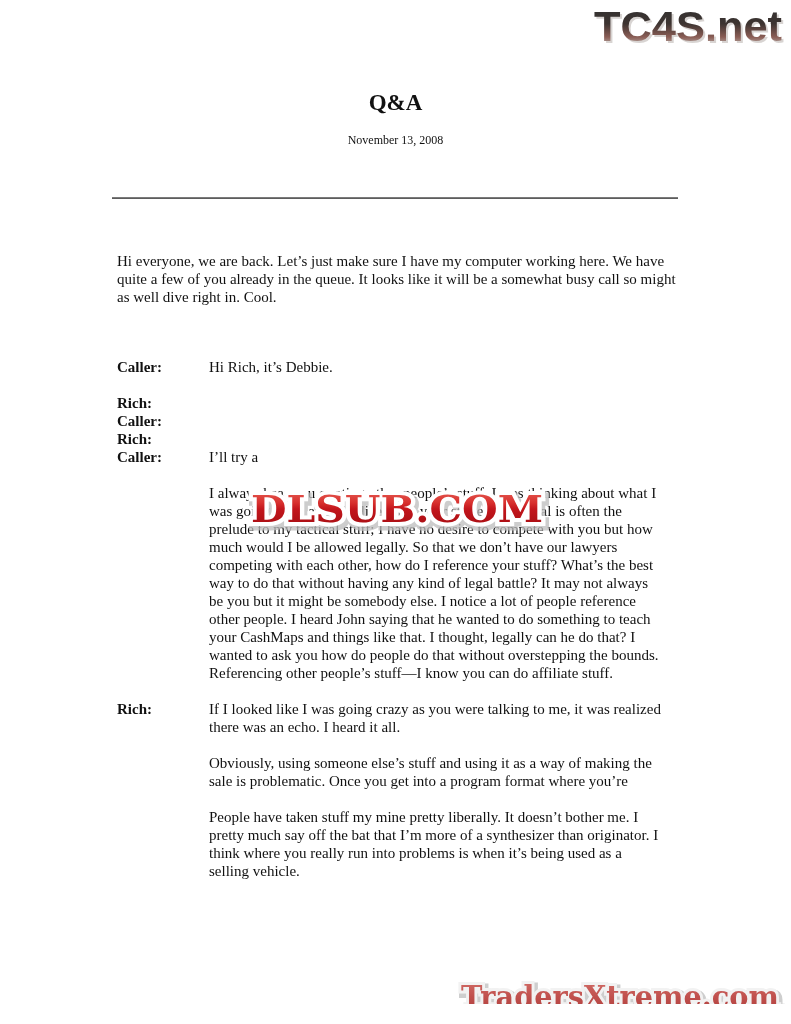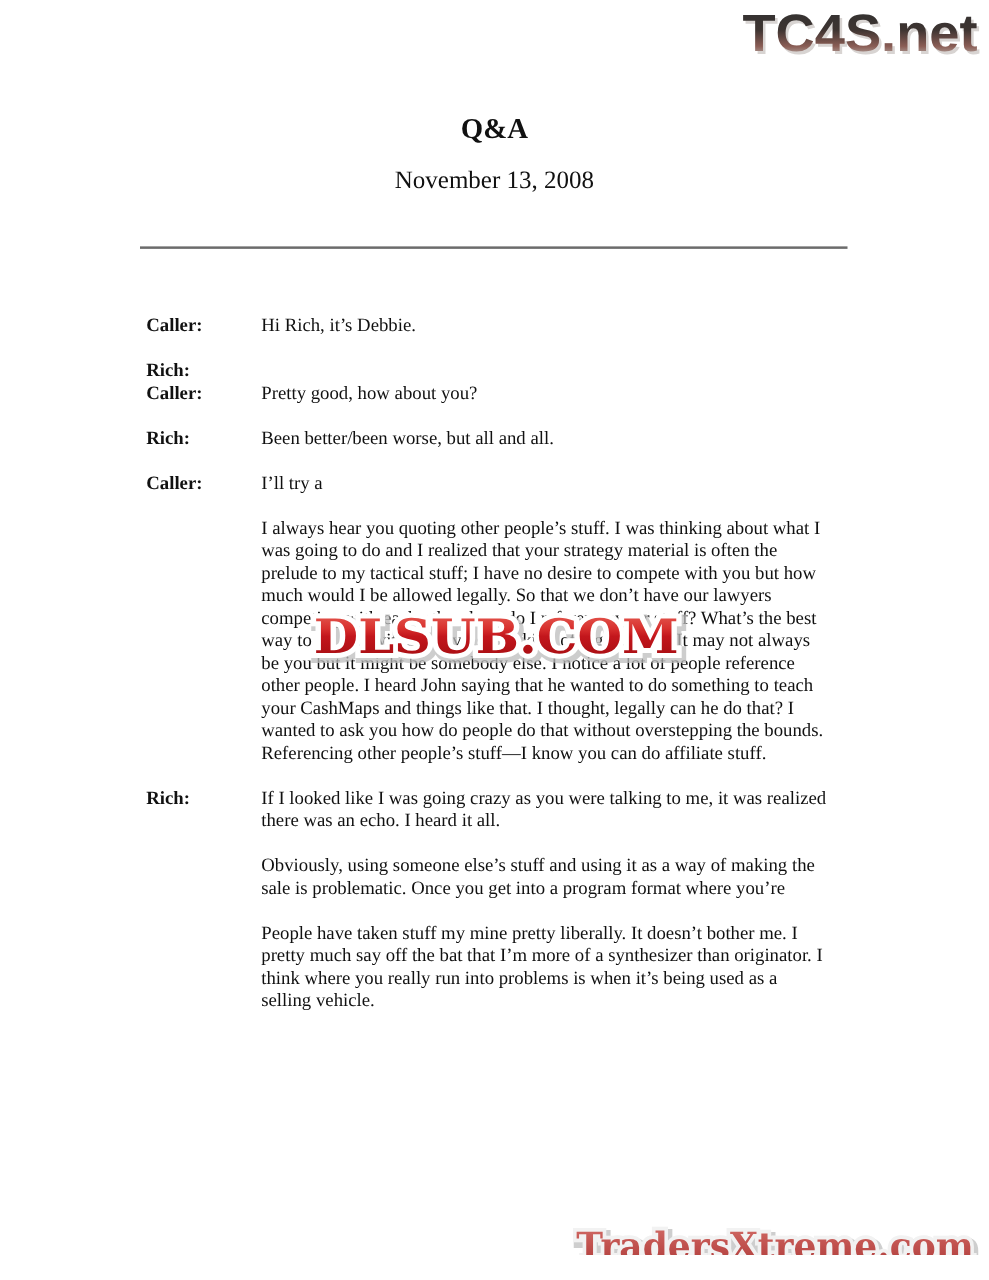--- a/index.html
+++ b/index.html
@@ -34,21 +34,21 @@
     font-size: 23px;
     font-weight: bold;
     margin: 0;
   }
   .doc-date {
     position: absolute;
     top: 133px;
     left: 0;
     width: 100%;
     text-align: center;
-    font-size: 20px;
+    font-size: 12px;
   }
 
   
   .rule {
     position: absolute;
     top: 197px;
     left: 112px;
     width: 566px;
     height: 2px;
     background: linear-gradient(180deg, #8a8a8a, #4d4d4d);
@@ -112,41 +112,36 @@
     <text x="7" y="43" font-family="Liberation Sans, sans-serif" font-weight="bold" font-size="42" textLength="188" lengthAdjust="spacingAndGlyphs" fill="#d8d4d2">TC4S.net</text>
     <text x="5" y="41" font-family="Liberation Sans, sans-serif" font-weight="bold" font-size="42" textLength="188" lengthAdjust="spacingAndGlyphs" fill="url(#tc4sGrad)">TC4S.net</text>
   </svg>
 
   <h1 class="doc-title">Q&amp;A</h1>
   <div class="doc-date">November 13, 2008</div>
 
   <div class="rule"></div>
 
   <div class="content">
+    <p class="intro">Hi everyone, we are back. Let’s just make sure I have my computer working here. We have quite a few of you already in the queue. It looks like it will be a somewhat busy call so might as well dive right in. Cool.</p>
     <div id="dialogue-section">
         <div class="dialogue-row">
           <div class="speaker">Caller:</div>
           <div class="speech">
             <p>Hi Rich, it’s Debbie.</p>
           </div>
         </div>
         <div class="dialogue-row">
           <div class="speaker">Rich:</div>
         </div>
         <div class="dialogue-row">
           <div class="speaker">Caller:</div>
-          <div class="speech">
-            <p>Pretty good, how about you?</p>
-          </div>
         </div>
         <div class="dialogue-row">
           <div class="speaker">Rich:</div>
-          <div class="speech">
-            <p>Been better/been worse, but all and all.</p>
-          </div>
         </div>
         <div class="dialogue-row">
           <div class="speaker">Caller:</div>
           <div class="speech">
             <p>I’ll try a</p>
             <p>I always hear you quoting other people’s stuff. I was thinking about what I was going to do and I realized that your strategy material is often the prelude to my tactical stuff; I have no desire to compete with you but how much would I be allowed legally. So that we don’t have our lawyers competing with each other, how do I reference your stuff? What’s the best way to do that without having any kind of legal battle? It may not always be you but it might be somebody else. I notice a lot of people reference other people. I heard John saying that he wanted to do something to teach your CashMaps and things like that. I thought, legally can he do that? I wanted to ask you how do people do that without overstepping the bounds. Referencing other people’s stuff—I know you can do affiliate stuff.</p>
           </div>
         </div>
         <div class="dialogue-row">
           <div class="speaker">Rich:</div>

